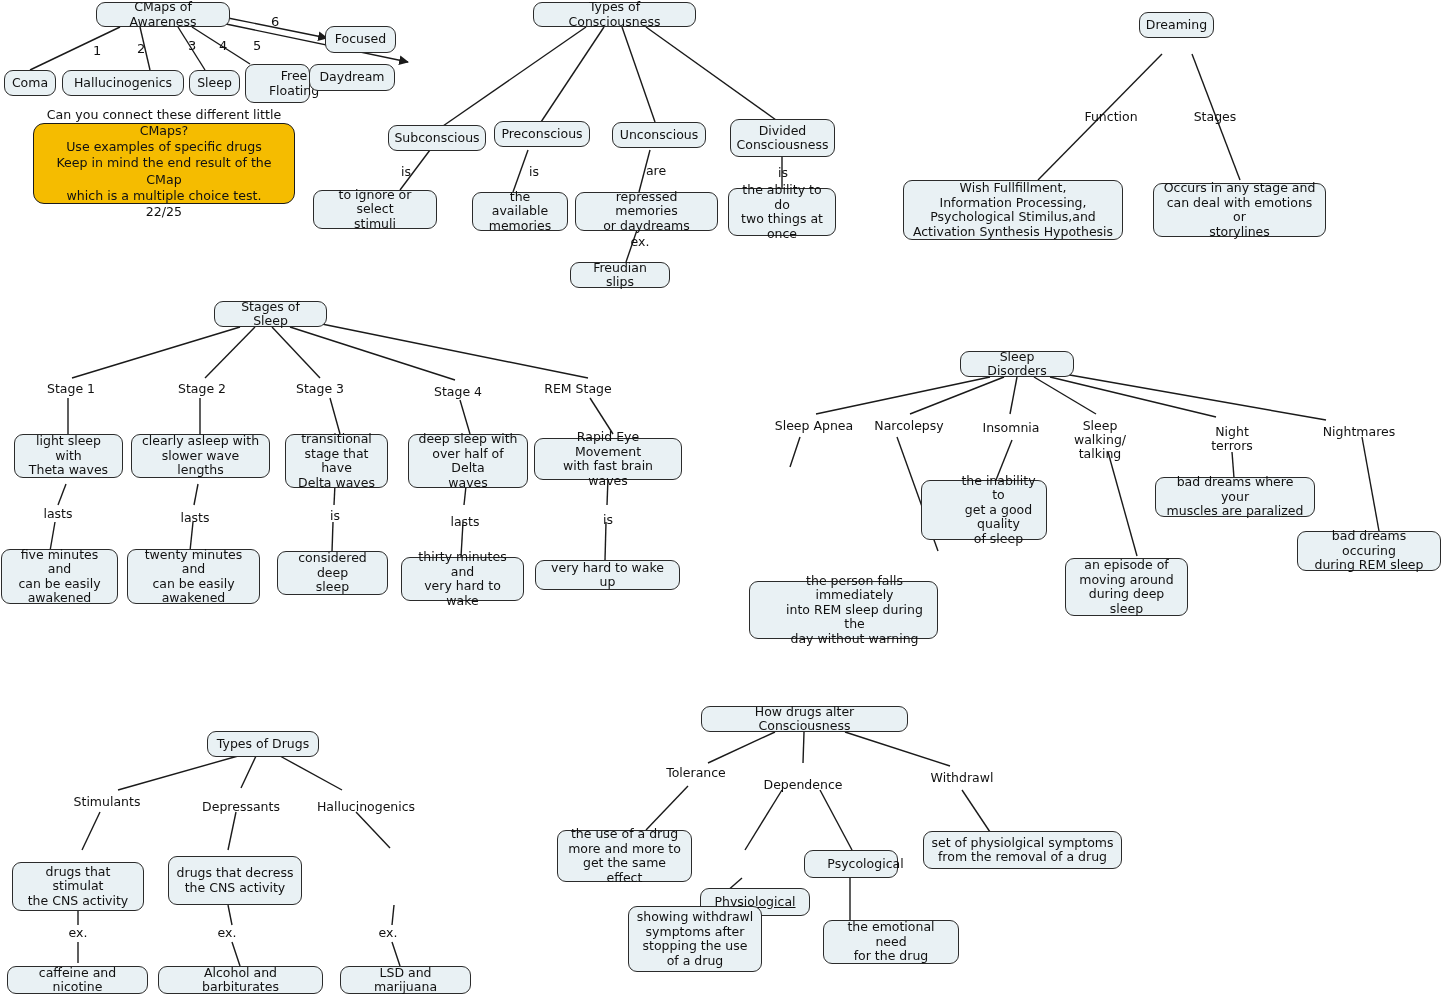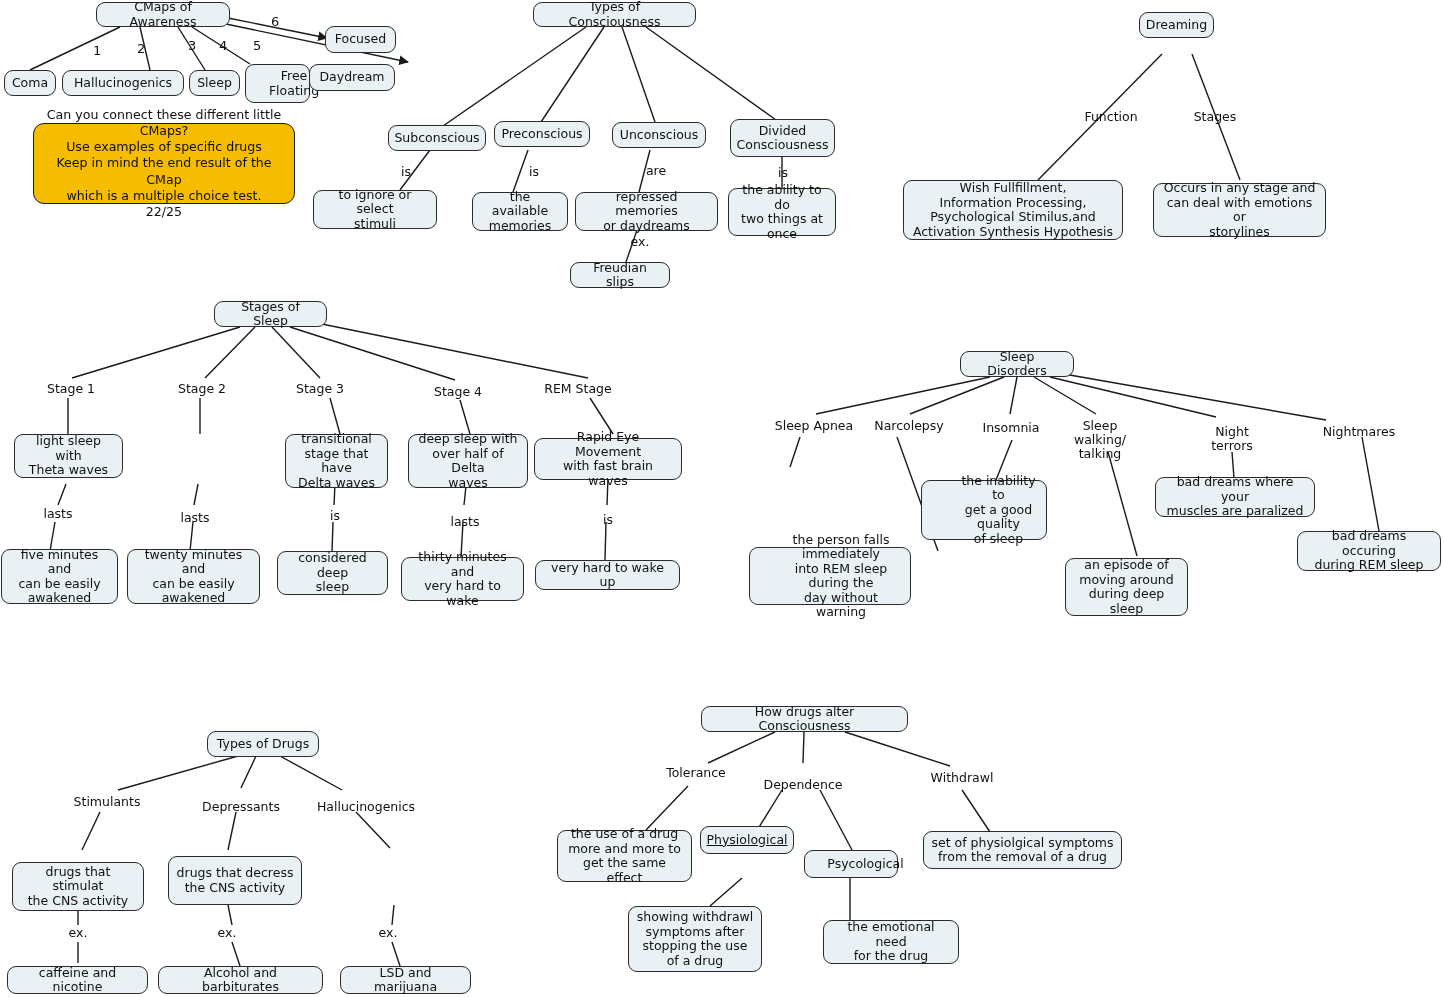--- a/index.html
+++ b/index.html
@@ -200,20 +200,22 @@
   <div class="node" style="left:214px;top:301px;width:113px;height:26px;">Stages of Sleep</div>
 
   <div class="linklabel" style="left:39px;top:382px;width:64px;">Stage 1</div>
   <div class="linklabel" style="left:170px;top:382px;width:64px;">Stage 2</div>
   <div class="linklabel" style="left:288px;top:382px;width:64px;">Stage 3</div>
   <div class="linklabel" style="left:426px;top:385px;width:64px;">Stage 4</div>
   <div class="linklabel" style="left:541px;top:382px;width:74px;">REM Stage</div>
 
   <div class="node" style="left:14px;top:434px;width:109px;height:44px;">light sleep with
 Theta waves</div>
+  <div class="node" style="left:131px;top:434px;width:139px;height:44px;">clearly asleep with
+slower wave lengths</div>
   <div class="node" style="left:285px;top:434px;width:103px;height:54px;">transitional
 stage that have
 Delta waves</div>
   <div class="node" style="left:408px;top:434px;width:120px;height:54px;">deep sleep with
 over half of Delta
 waves</div>
   <div class="node" style="left:534px;top:438px;width:148px;height:42px;">Rapid Eye Movement
 with fast brain waves</div>
 
   <div class="linklabel" style="left:40px;top:507px;width:36px;">lasts</div>
@@ -238,21 +240,21 @@
 
   <div class="linklabel" style="left:764px;top:419px;width:84px;margin-left:8px;">Sleep Apnea</div>
   <div class="linklabel" style="left:867px;top:419px;width:84px;">Narcolepsy</div>
   <div class="linklabel" style="left:974px;top:421px;width:74px;">Insomnia</div>
   <div class="linklabel" style="left:1055px;top:419px;width:90px;">Sleep walking/
 talking</div>
   <div class="linklabel" style="left:1199px;top:425px;width:66px;">Night
 terrors</div>
   <div class="linklabel" style="left:1316px;top:425px;width:86px;">Nightmares</div>
 
-  <div class="node" style="left:749px;top:547px;width:162px;height:58px;padding-left:29px;">the person falls immediately
+  <div class="node" style="left:749px;top:581px;width:189px;height:58px;padding-left:29px;">the person falls immediately
 into REM sleep during the
 day without warning</div>
   <div class="node" style="left:921px;top:480px;width:126px;height:60px;padding-left:36px;">the inability to
 get a good quality
 of sleep</div>
   <div class="node" style="left:1065px;top:558px;width:123px;height:58px;">an episode of
 moving around
 during deep sleep</div>
   <div class="node" style="left:1155px;top:477px;width:160px;height:40px;">bad dreams where your
 muscles are paralized</div>
@@ -280,21 +282,21 @@
 
   <div class="node" style="left:701px;top:706px;width:207px;height:26px;">How drugs alter Consciousness</div>
 
   <div class="linklabel" style="left:661px;top:766px;width:70px;">Tolerance</div>
   <div class="linklabel" style="left:760px;top:778px;width:86px;">Dependence</div>
   <div class="linklabel" style="left:926px;top:771px;width:72px;">Withdrawl</div>
 
   <div class="node" style="left:557px;top:830px;width:135px;height:52px;">the use of a drug
 more and more to
 get the same effect</div>
-  <div class="node" style="left:700px;top:826px;width:94px;height:28px;text-decoration:underline;">Physiological</div>
+  <div class="node" style="left:700px;top:888px;width:110px;height:28px;text-decoration:underline;">Physiological</div>
   <div class="node" style="left:804px;top:850px;width:94px;height:28px;padding-left:36px;">Psycological</div>
   <div class="node" style="left:923px;top:831px;width:199px;height:38px;">set of physiolgical symptoms
 from the removal of a drug</div>
   <div class="node" style="left:628px;top:906px;width:134px;height:66px;">showing withdrawl
 symptoms after
 stopping the use
 of a drug</div>
   <div class="node" style="left:783px;top:920px;width:136px;height:44px;margin-left:40px;">the emotional need
 for the drug</div>
 

